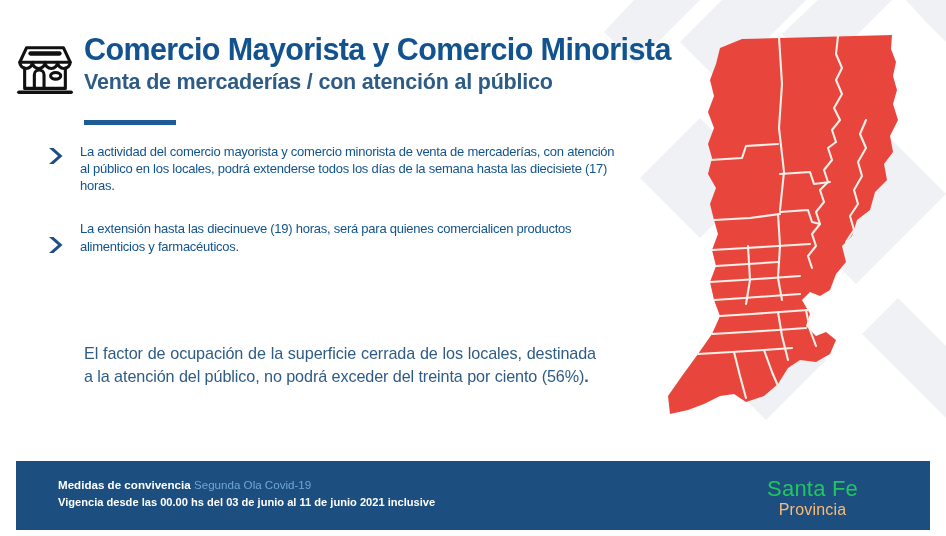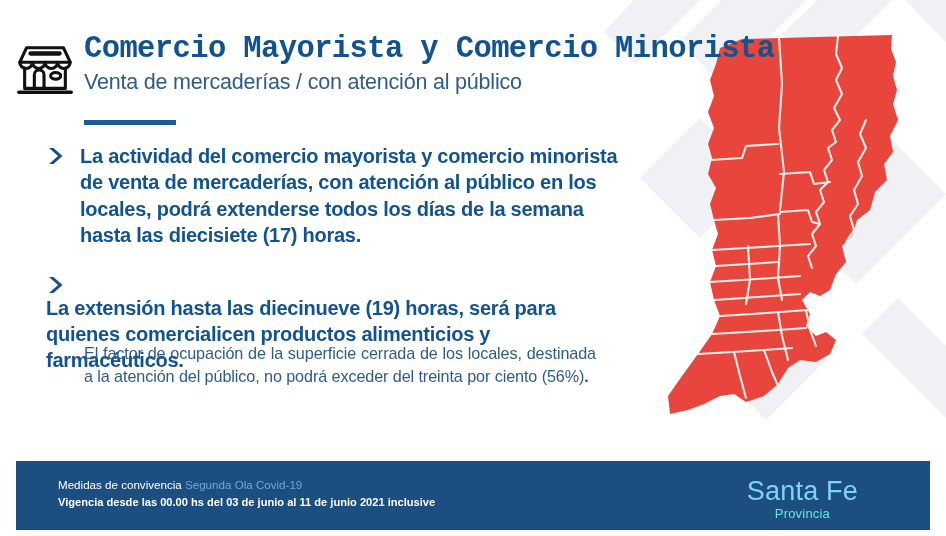--- a/index.html
+++ b/index.html
@@ -30,60 +30,59 @@
     width:62px; height:62px;
   }
 
   .title {
     position:absolute; left:84px; top:32px;
     font-size:30.5px;
     font-weight:bold;
     letter-spacing:-0.6px;
     color:#12538F;
     white-space:nowrap;
-    font-family:Liberation Mono, monospace;
   }
 
   .subtitle {
     position:absolute; left:84px; top:70px;
     font-size:21.5px;
-    font-weight:400;
+    font-weight:700;
     letter-spacing:-0.2px;
     color:#2E5C86;
     white-space:nowrap;
   }
 
   .rule {
     position:absolute; left:84px; top:120px;
     width:92px; height:5px;
     background:#1D5A96;
   }
 
   
   .body-block { position:absolute; left:46px; top:143px; width:575px; z-index:3; }
 
   .bullet-row {
     position:relative;
     display:flex;
     align-items:flex-start;
     margin-bottom:22px;
   }
-  .bullet-row.align-mid { align-items:flex-start;flex-direction:column; }
+  .bullet-row.align-mid { align-items:flex-end; }
 
   .chev {
     flex:0 0 auto;
     width:22px; height:20px;
     margin-right:12px;
     margin-top:3px;
   }
   .bullet-row.align-mid .chev { margin-top:0; }
 
   .bullet-text {
-    font-size:20px;
-    font-weight:bold;
+    font-size:13px;
+    font-weight:normal;
     line-height:1.32;
     letter-spacing:-0.25px;
     color:#12538F;
   }
 
   .note {
     position:absolute; left:84px; top:342px; width:512px;
     font-size:16.2px;
     font-weight:400;
     line-height:1.42;
@@ -112,46 +111,46 @@
   }
 
   .footer-left {
     position:absolute; left:42px; top:16px;
   }
   .foot-line1 {
     font-size:11.6px;
     line-height:1.45;
     white-space:nowrap;
   }
-  .foot-strong { font-weight:normal; color:#ffffff; }
+  .foot-strong { font-weight:bold; color:#ffffff; }
   .foot-light  { font-weight:400; color:#6FA8D6;margin-top:11px; }
 
   .foot-line2 {
     font-size:11.1px;
     font-weight:bold;
     color:#ffffff;
     line-height:1.45;
     white-space:nowrap;
   }
 
   .brand {
     position:absolute; right:72px; top:16px;
     text-align:center;
   }
   .brand-name {
-    font-size:27px;
+    font-size:22px;
     font-weight:400;
-    color:#7dd3fc;
+    color:#22c55e;
     letter-spacing:0.2px;
     line-height:1.05;
   }
   .brand-sub {
-    font-size:13px;
+    font-size:16px;
     font-weight:400;
-    color:#5eead4;
+    color:#fdba74;
     letter-spacing:0.2px;
     margin-top:1px;
   }
 </style>
 </head>
 <body>
 
 <div class="slide">
 
   <svg class="watermarks" viewBox="0 0 946 536">

